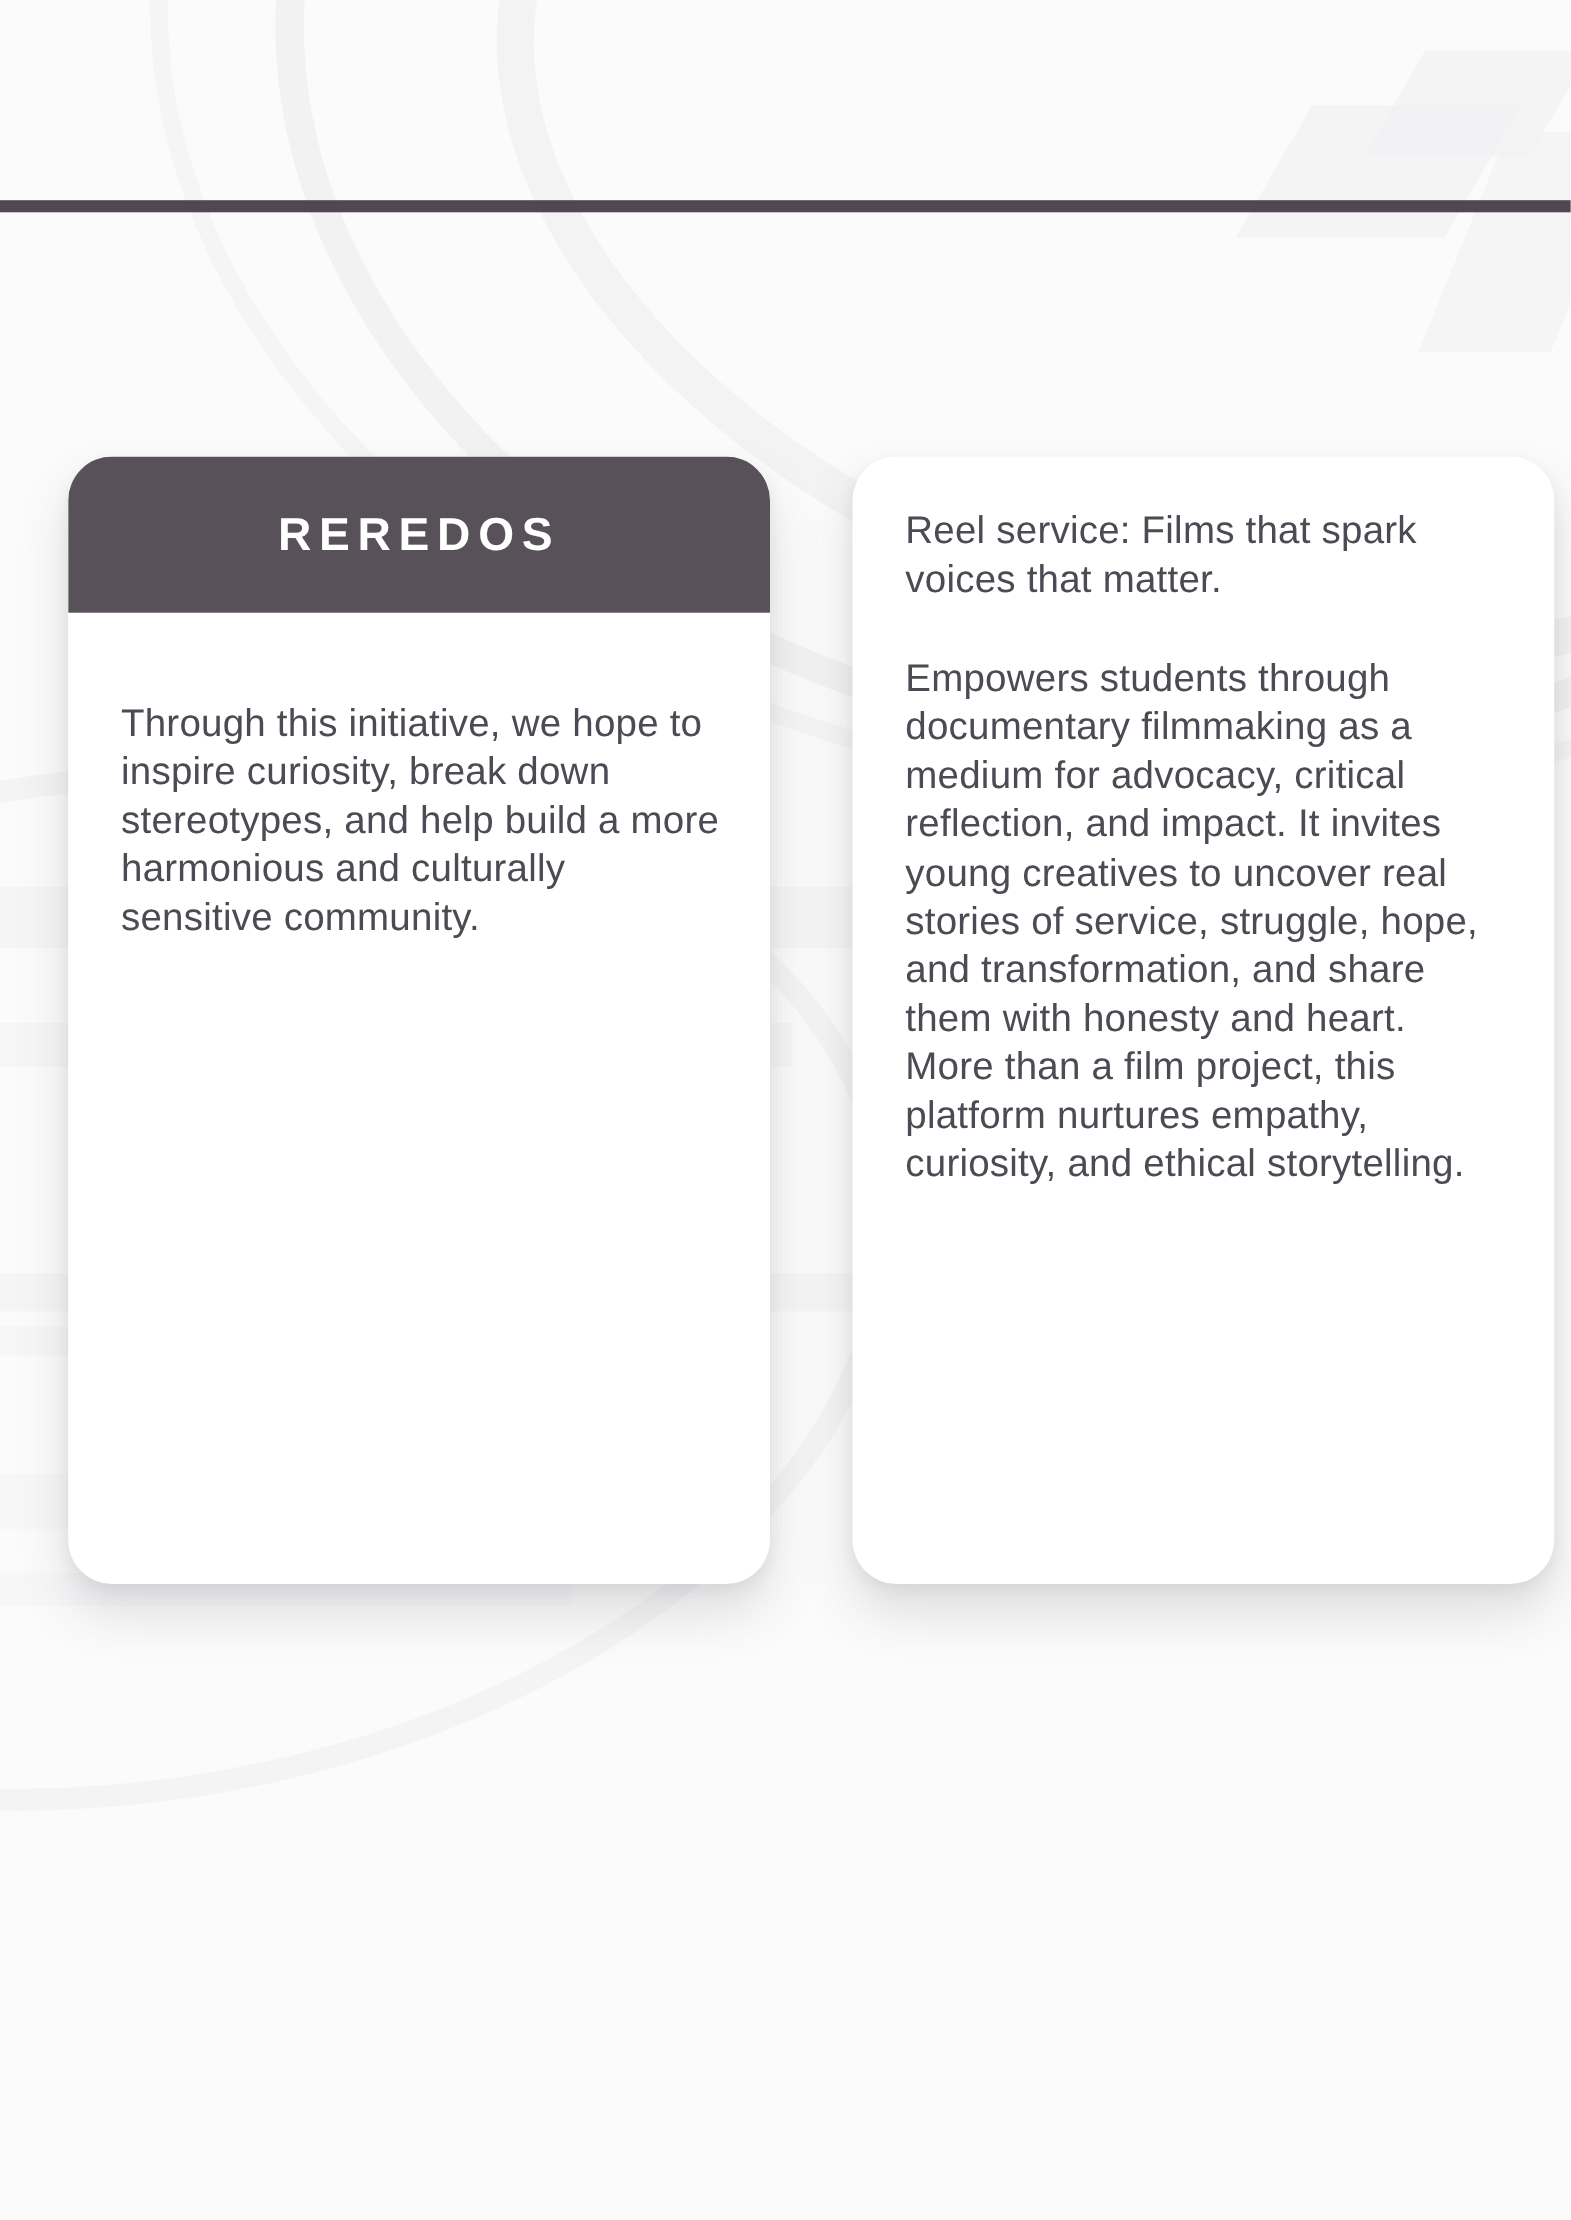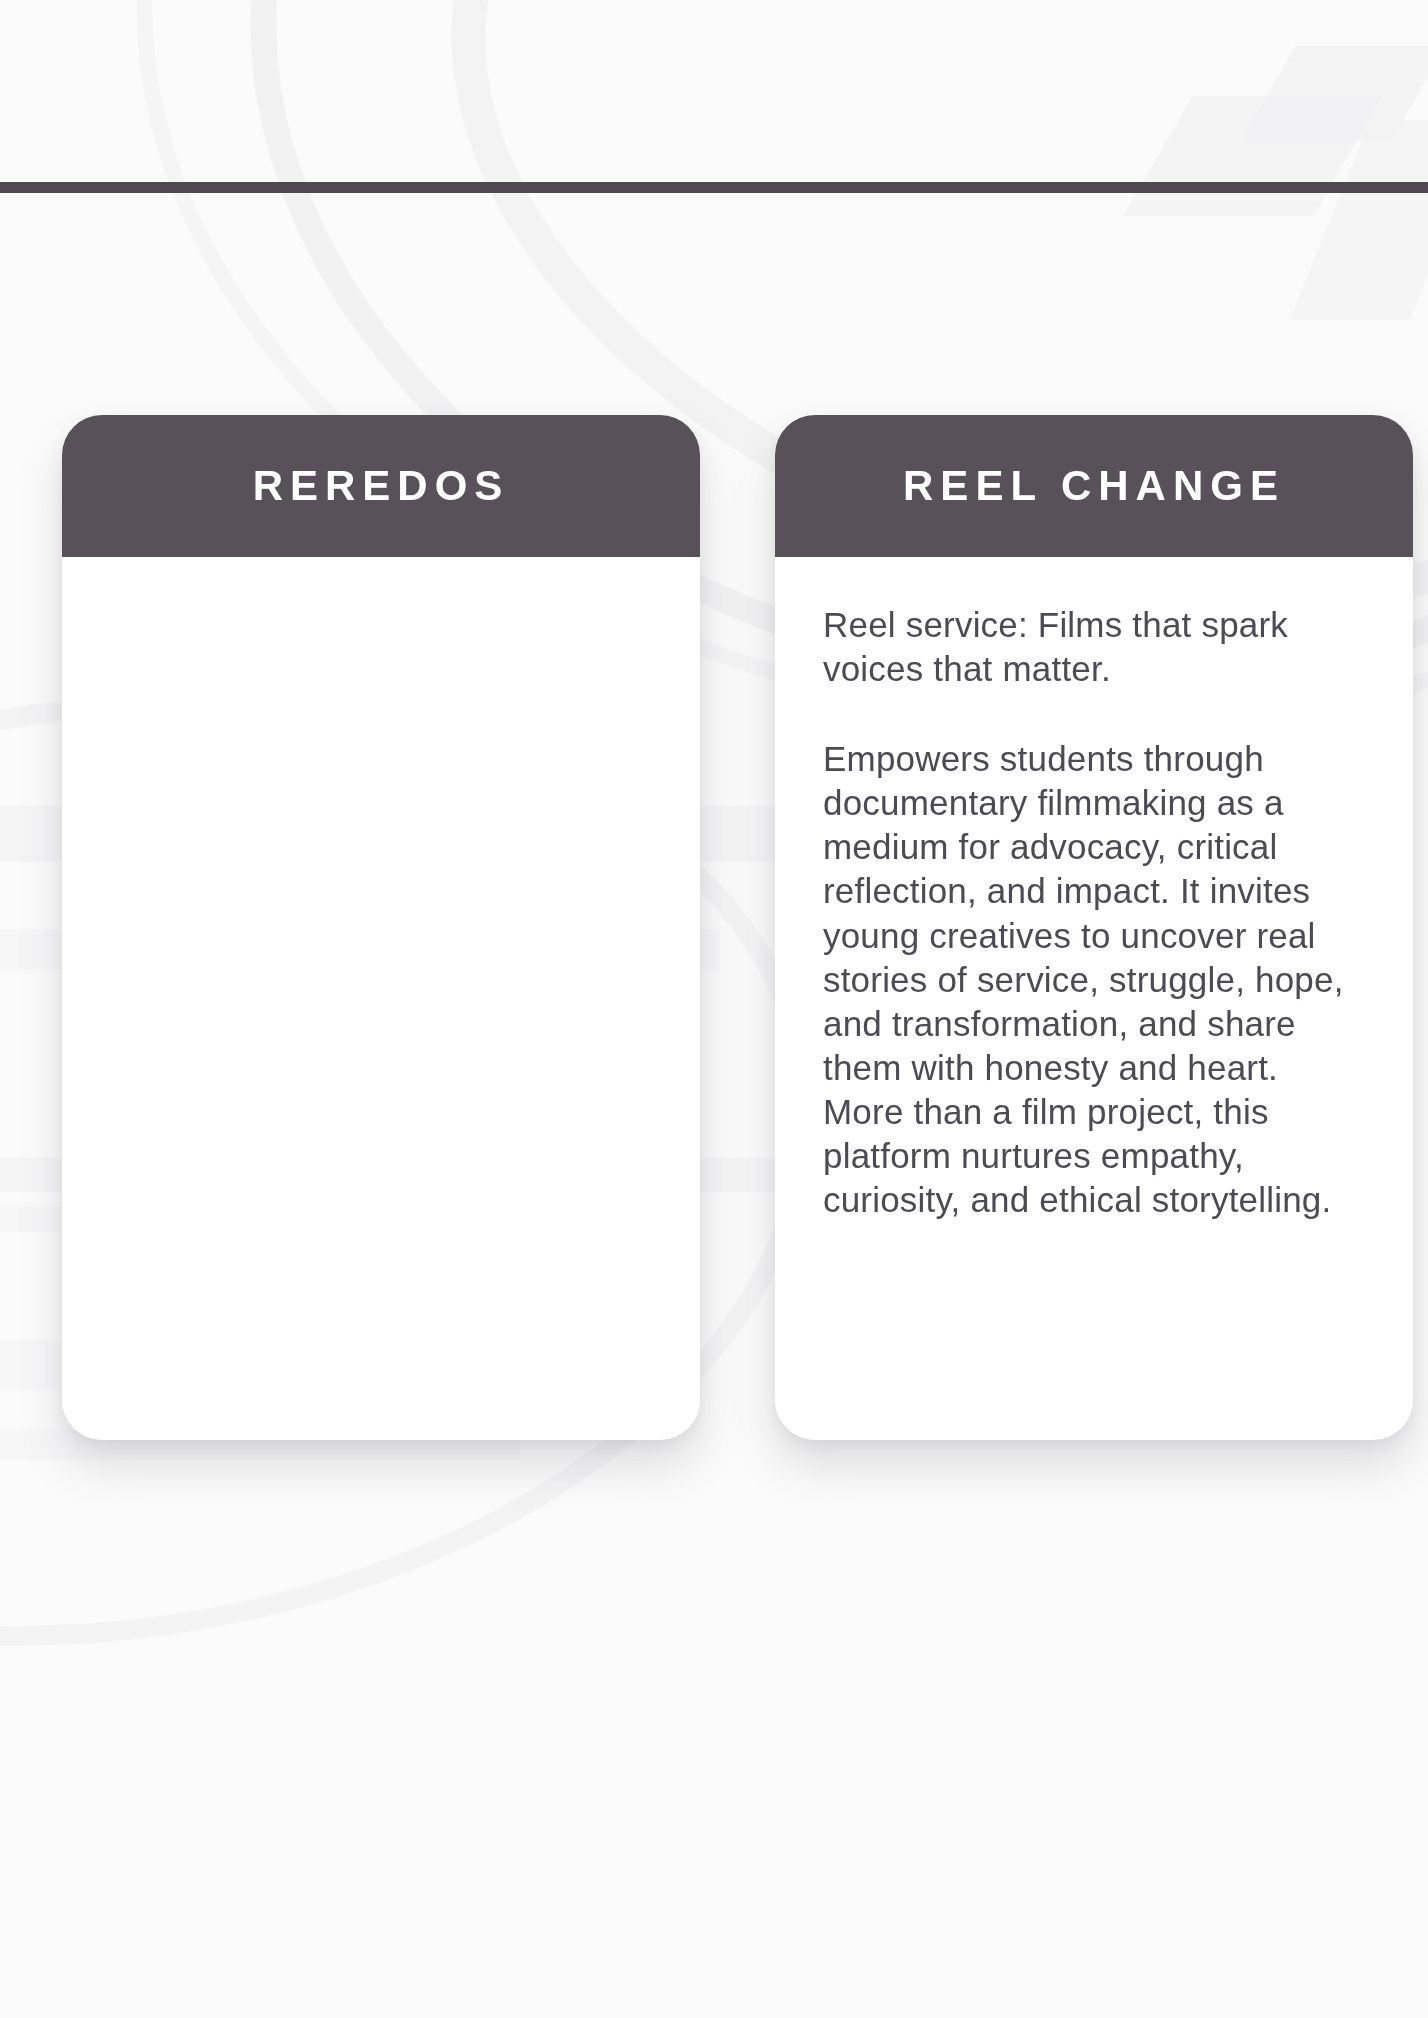--- a/index.html
+++ b/index.html
@@ -175,26 +175,24 @@
 
 <div class="top-rule"></div>
 
 <div class="deck">
 
   <div class="card card-1">
     <div class="card-header">
       <div class="card-title">REREDOS</div>
     </div>
     <div class="card-body">
+      <p class="card-para">Through this initiative, we hope to inspire curiosity, break down stereotypes, and help build a more harmonious and culturally sensitive community.</p>
     </div>
   </div>
 
   <div class="card card-2">
-    <div class="card-header">
-      <div class="card-title">REEL CHANGE</div>
-    </div>
     <div class="card-body">
       <p class="card-para">Reel service: Films that spark voices that matter.</p>
       <p class="card-para">Empowers students through documentary filmmaking as a medium for advocacy, critical reflection, and impact. It invites young creatives to uncover real stories of service, struggle, hope, and transformation, and share them with honesty and heart. More than a film project, this platform nurtures empathy, curiosity, and ethical storytelling.</p>
     </div>
   </div>
 
 </div>
 
 </body></html>

